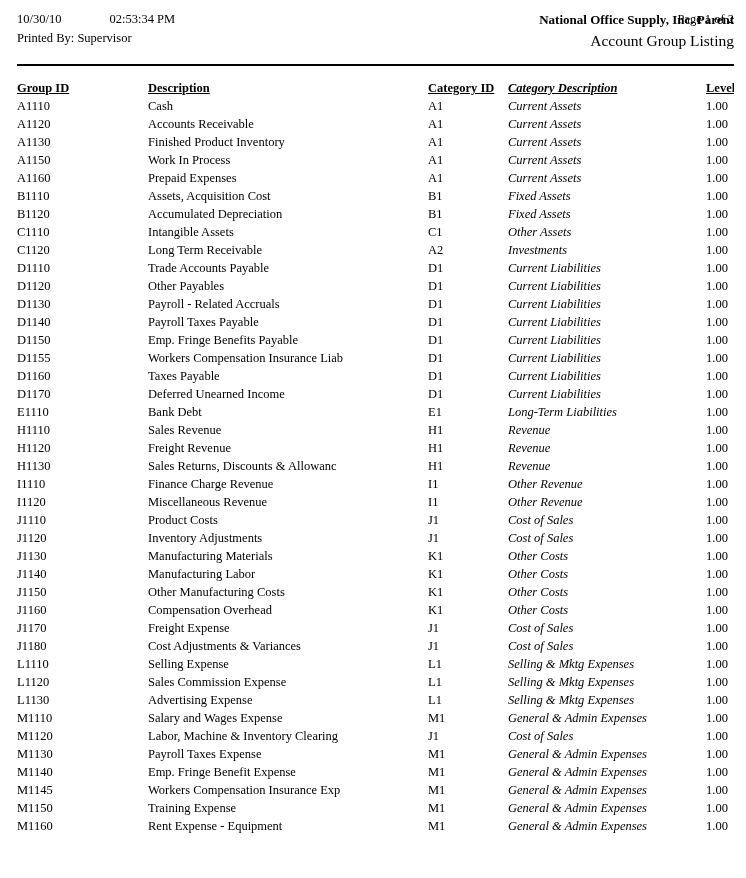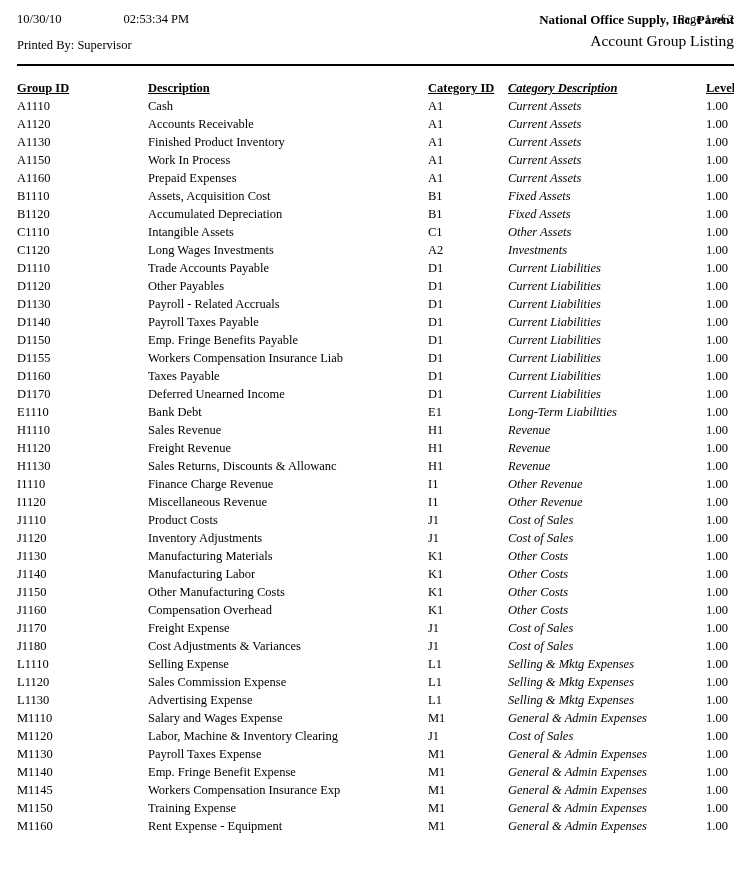--- a/index.html
+++ b/index.html
@@ -7,22 +7,22 @@
   .page {
     width: 746px;
     min-height: 878px;
     padding: 10px 12px 6px 17px;
     font-family: "Liberation Serif", "DejaVu Serif", serif;
     color: #000;
     background: #fff;
   }
   .report-header { position: relative; height: 48px; }
   .hdr-left { position: absolute; left: 0; top: 2px; font-size: 12.5px; }
-  .hdr-datetime .time { margin-left: 36px; padding-left: 26px; }
-  .hdr-printedby { margin-top: 11px; }
+  .hdr-datetime .time { margin-left: 22px; padding-left: 26px; }
+  .hdr-printedby { margin-top: 4px; }
   .hdr-center { position: absolute; left: 0; right: 0; top: 2px; text-align: right; }
   .company { font-weight: bold; font-size: 13px; }
   .title { font-weight: normal; font-size: 15.5px; margin-top: 4px; }
   .hdr-right { position: absolute; right: 0; top: 2px; font-size: 12.5px; }
   .rule { border-top: 2px solid #000; margin-top: 6px; }
 
   table.listing {
     border-collapse: collapse;
     width: 100%;
     margin-top: 13px;
@@ -128,21 +128,21 @@
         </tr>
         <tr>
           <td class="c1">C1110</td>
           <td class="c2">Intangible Assets</td>
           <td class="c3">C1</td>
           <td class="c4">Other Assets</td>
           <td class="c5">1.00</td>
         </tr>
         <tr>
           <td class="c1">C1120</td>
-          <td class="c2">Long Wages Investments</td>
+          <td class="c2">Long Term Receivable</td>
           <td class="c3">A2</td>
           <td class="c4">Investments</td>
           <td class="c5">1.00</td>
         </tr>
         <tr>
           <td class="c1">D1110</td>
           <td class="c2">Trade Accounts Payable</td>
           <td class="c3">D1</td>
           <td class="c4">Current Liabilities</td>
           <td class="c5">1.00</td>

